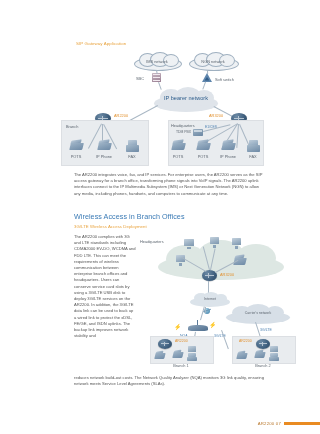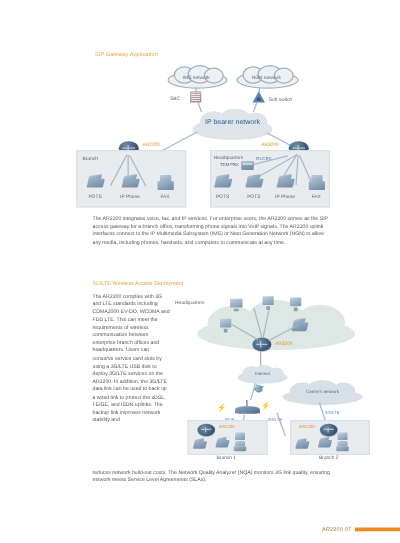--- a/index.html
+++ b/index.html
@@ -209,20 +209,21 @@
 
     <div class="fax" style="left:189px;top:88px;width:13px;height:12px;">
         <div class="top"></div>
         <div class="base"></div>
       </div>
     <div class="lbl ctr" style="left:195px;top:102px;">FAX</div>
   </div>
 
   <div class="para" style="left:74px;top:172px;width:190px;">The AR2200 integrates voice, fax, and IP services. For enterprise users, the AR2200 serves as the SIP access gateway for a branch office, transforming phone signals into VoIP signals. The AR2200 uplink interfaces connect to the IP Multimedia Subsystem (IMS) or Next Generation Network (NGN) to allow any media, including phones, handsets, and computers to communicate at any time.</div>
 
+  <div class="sec-title" style="left:74px;top:212px;">Wireless Access in Branch Offices</div>
   <div class="sec-sub" style="left:74px;top:224px;">3G/LTE Wireless Access Deployment</div>
 
   <div class="para" style="left:74px;top:234px;width:62px;">The AR2200 complies with 3G and LTE standards including CDMA2000 EV-DO, WCDMA and FDD LTE. This can meet the requirements of wireless communication between enterprise branch offices and headquarters. Users can conserve service card slots by using a 3G/LTE USB disk to deploy 3G/LTE services on the AR2200. In addition, the 3G/LTE data link can be used to back up a wired link to protect the xDSL, FE/GE, and ISDN uplinks. The backup link improves network stability and</div>
 
   <div class="diag" style="left:140px;top:232px;width:172px;height:136px;">
 
     <div class="cloudwrap" style="left:18px;top:8px;width:126px;height:42px;">
       <div class="cloud" style="left:0;top:14px;width:126px;height:26px;background:#dde7e3;"></div>
       <div class="cloud" style="left:8px;top:5px;width:40px;height:28px;background:#dde7e3;"></div>
       <div class="cloud" style="left:40px;top:0px;width:46px;height:30px;background:#dde7e3;"></div>

